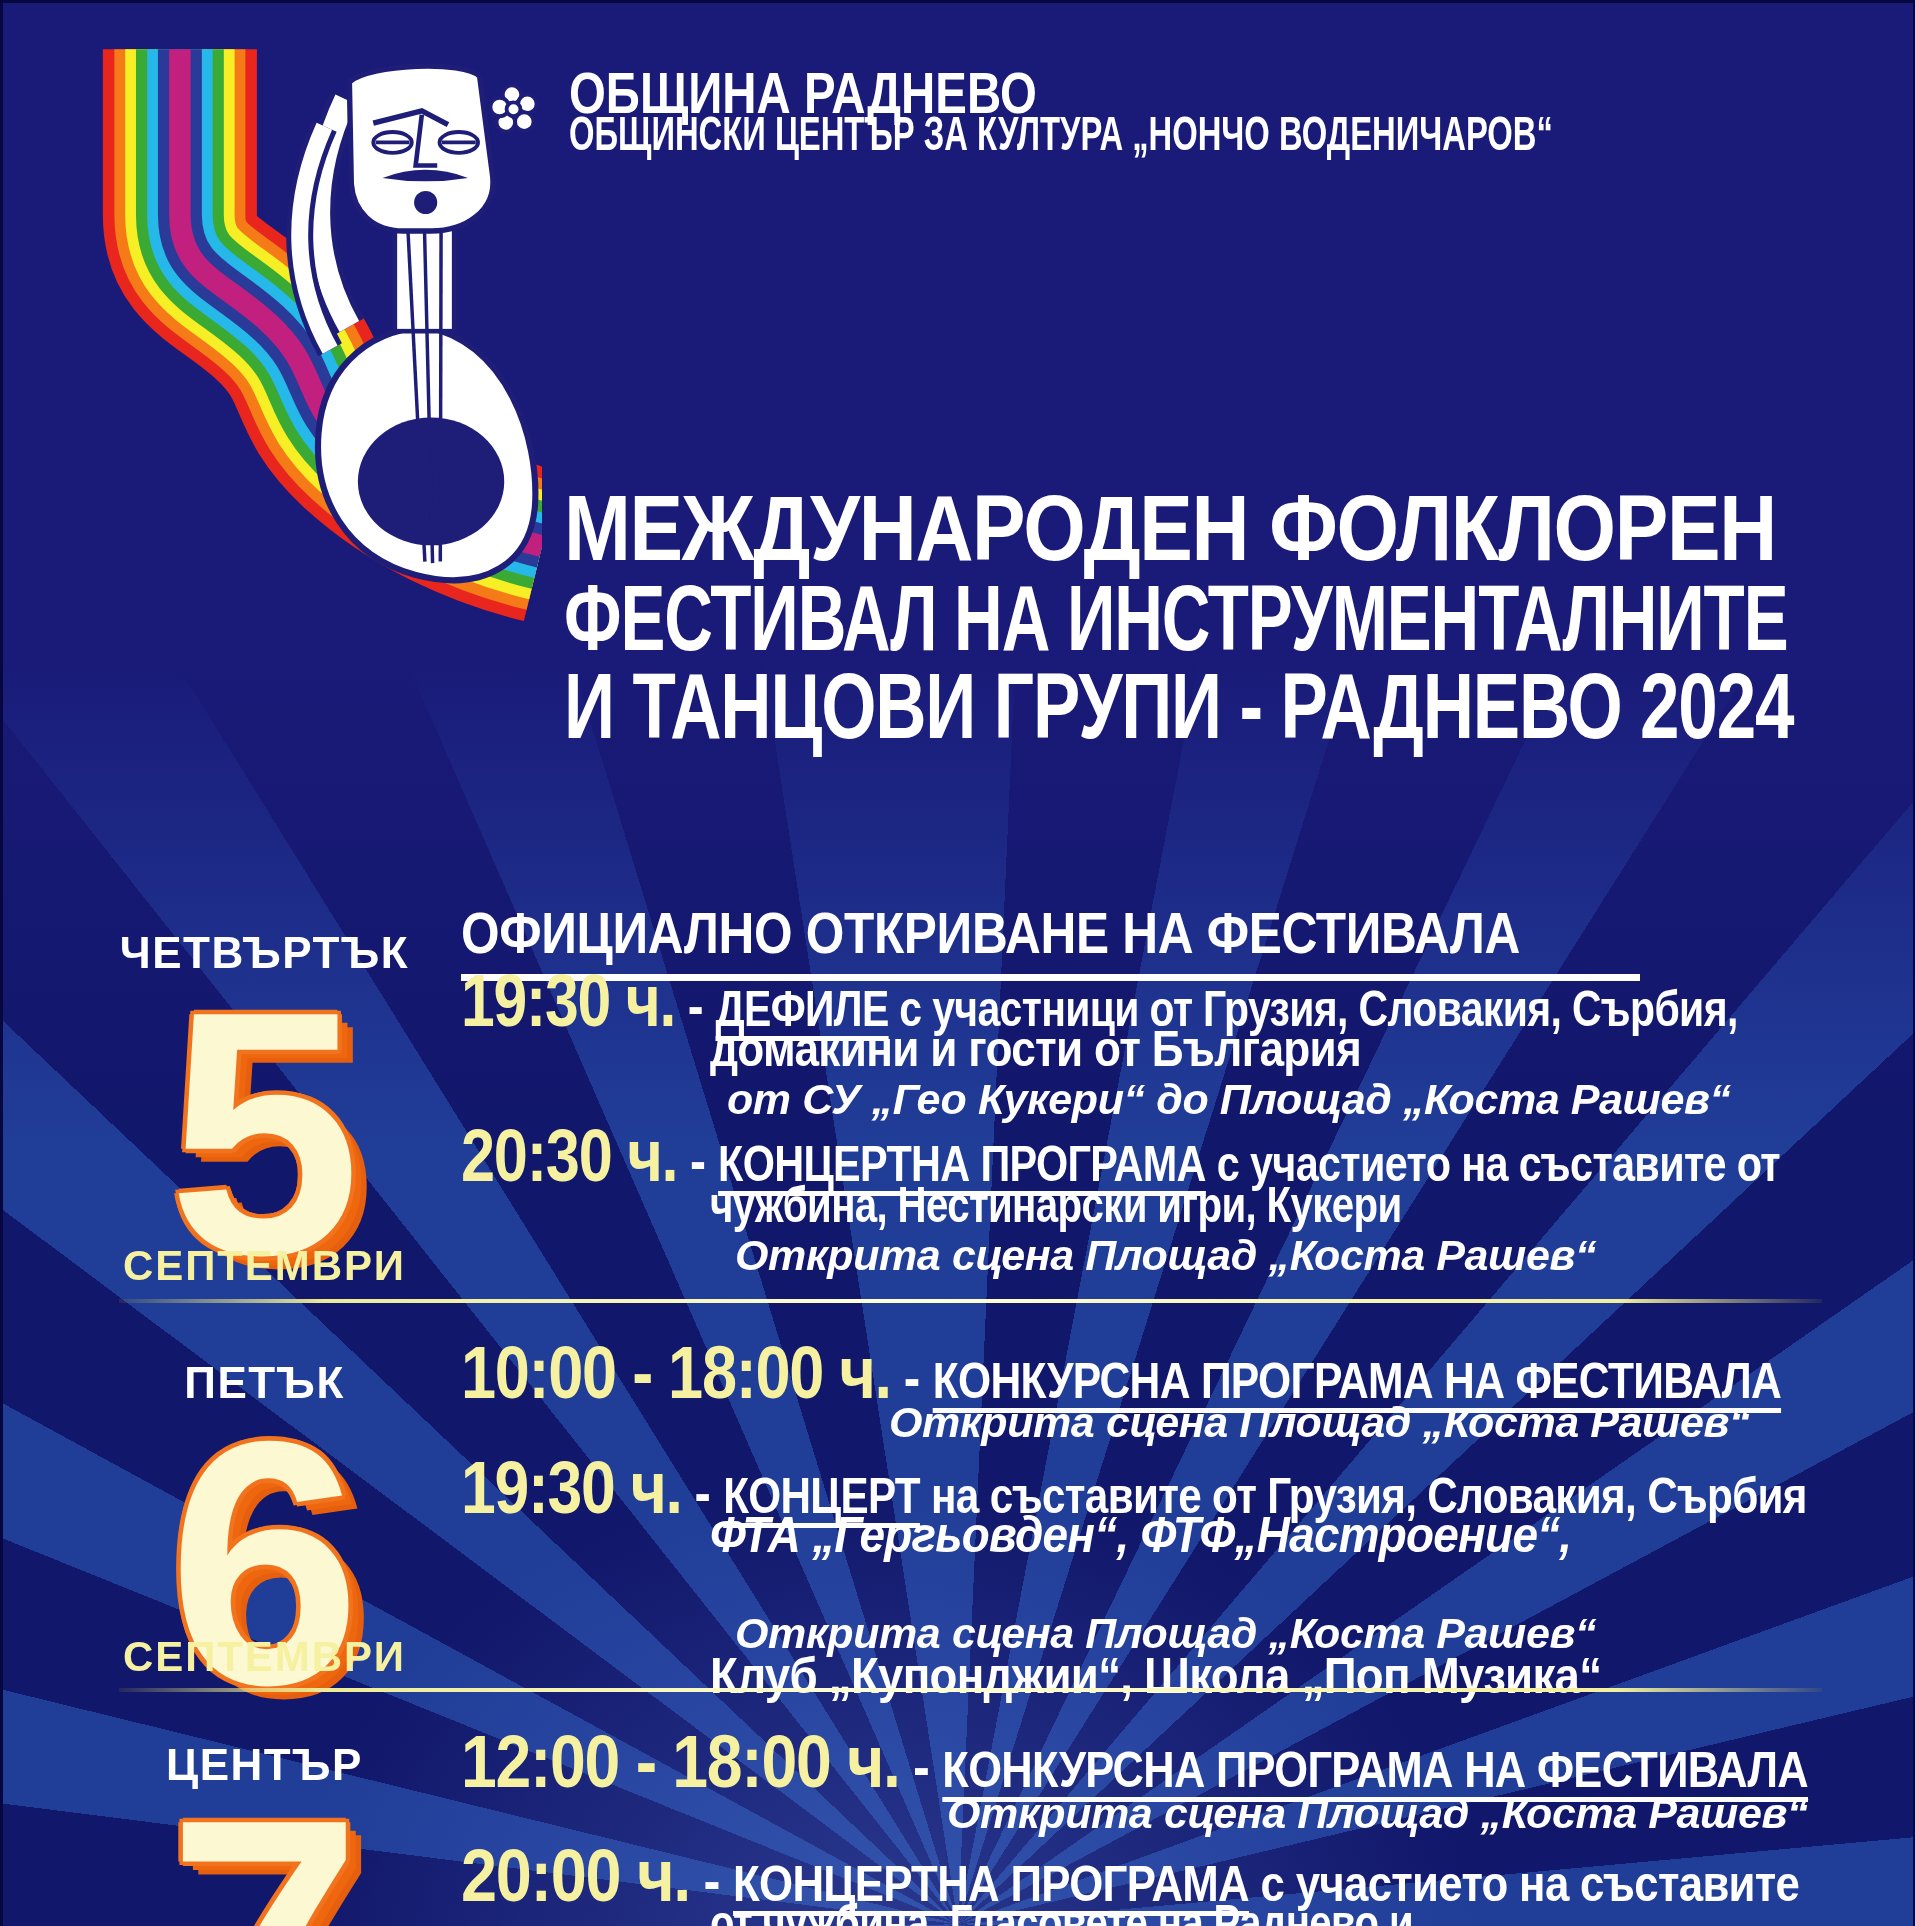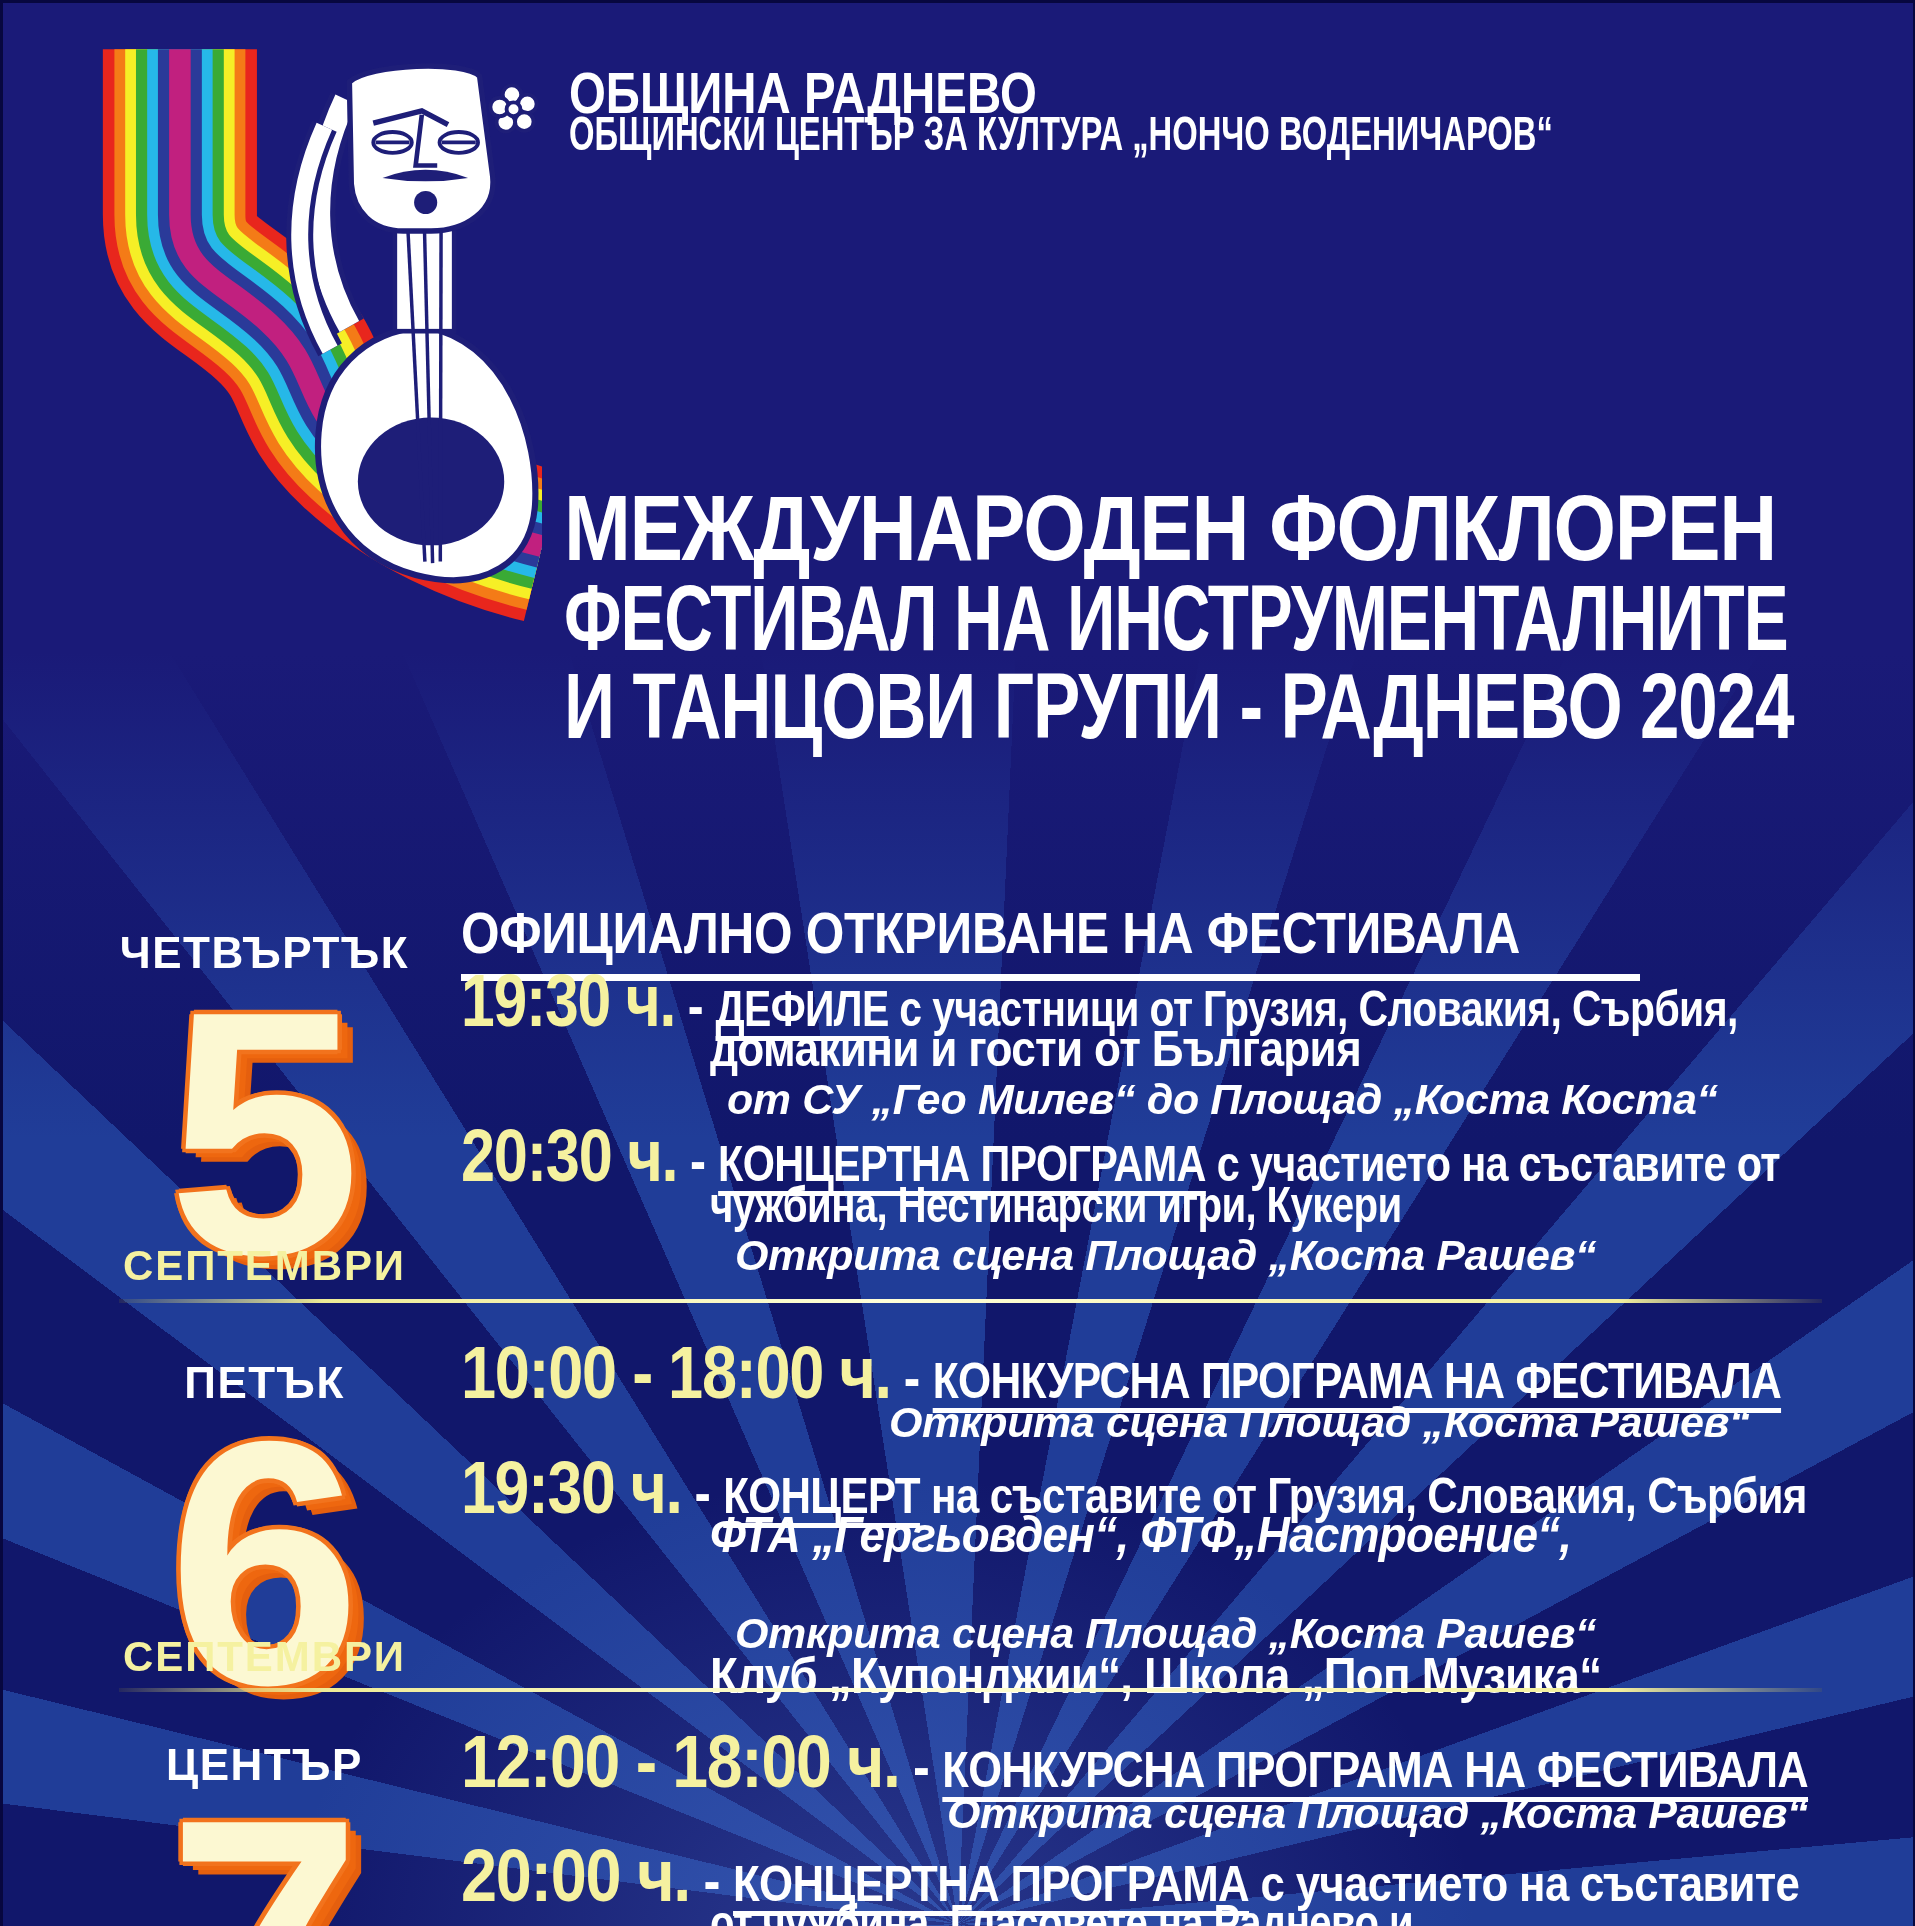--- a/index.html
+++ b/index.html
@@ -135,21 +135,21 @@
 
     <div class="line body" style="left:458px;top:961px;--w:3320;">
       <span class="fit" style="transform: scaleX(0.819604);">
         <span class="time">19:30 ч.</span><span class="dash"> - </span><span class="u">ДЕФИЛЕ</span><span> с участници от Грузия, Словакия, Сърбия,</span>
       </span>
     </div>
     <div class="line body" style="left:707px;top:1021px;--w:1695;">
       <span class="fit" style="transform: scaleX(0.884172);">домакини и гости от България</span>
     </div>
     <div class="line venue" style="left:724px;top:1075px;">
-      <span class="fit">от СУ „Гео Милев“ до Площад „Коста Коста“</span>
+      <span class="fit">от СУ „Гео Кукери“ до Площад „Коста Рашев“</span>
     </div>
 
     <div class="line body" style="left:458px;top:1116px;--w:3430;">
       <span class="fit" style="transform: scaleX(0.82804);">
         <span class="time">20:30 ч.</span><span class="dash"> - </span><span class="u">КОНЦЕРТНА ПРОГРАМА</span><span> с участието на съставите от</span>
       </span>
     </div>
     <div class="line body" style="left:707px;top:1177px;--w:1800;">
       <span class="fit" style="transform: scaleX(0.804739);">чужбина, Нестинарски игри, Кукери</span>
     </div>

